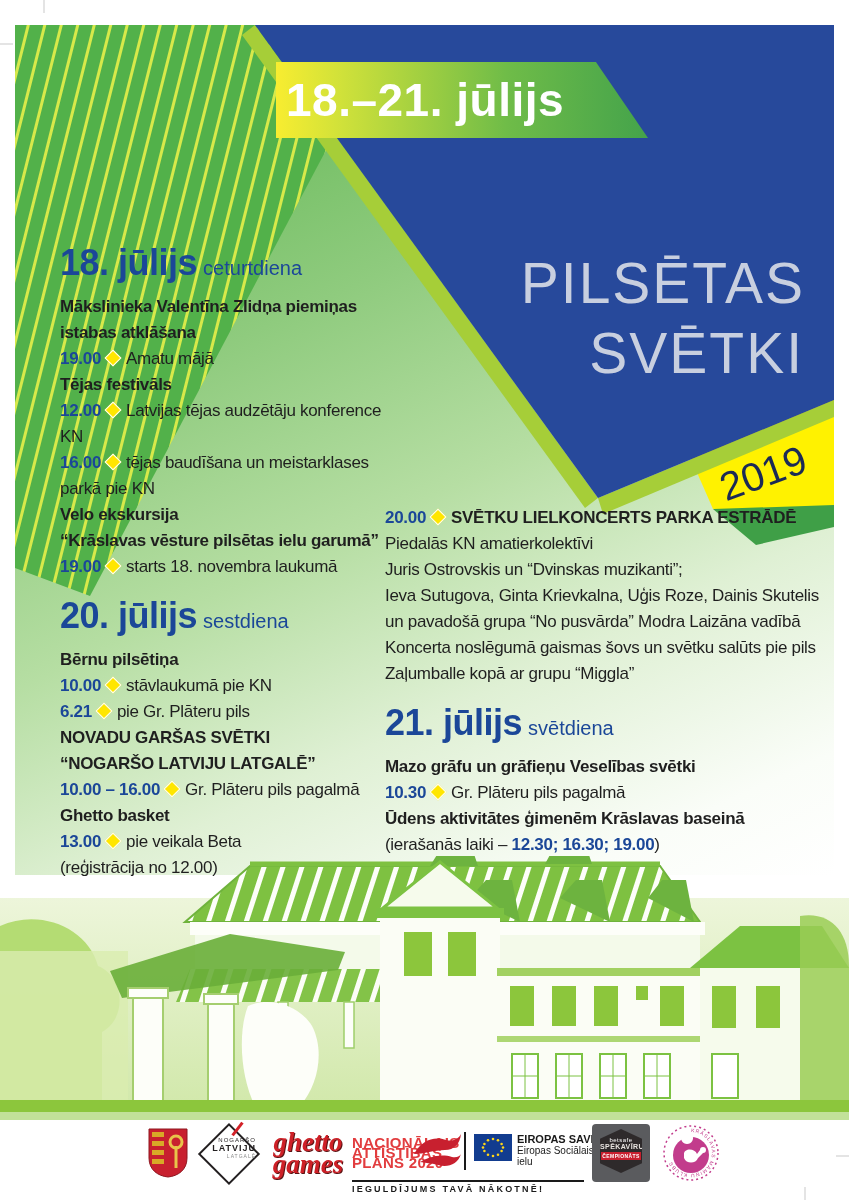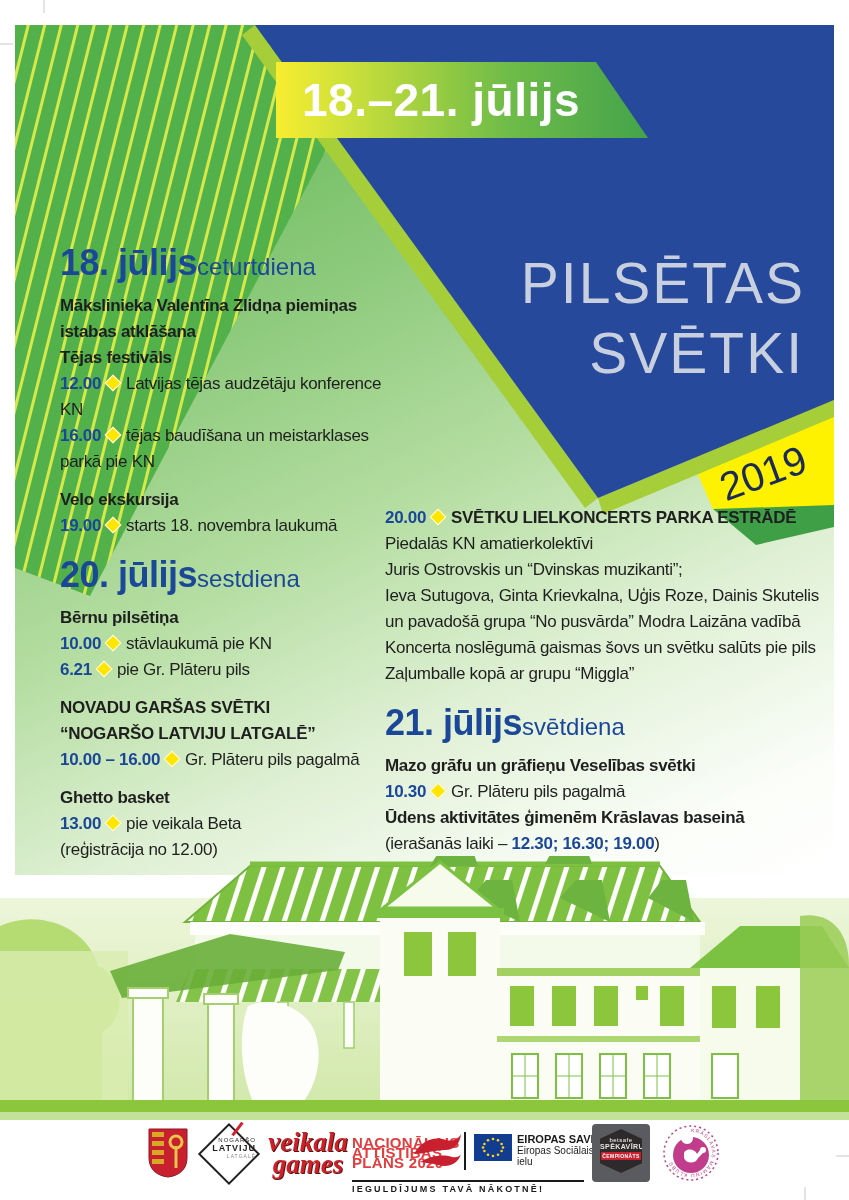--- a/index.html
+++ b/index.html
@@ -9,39 +9,39 @@
   .bg-green{position:absolute;left:15px;top:25px;width:819px;height:850px;
     background:linear-gradient(155deg,#4FAD49 0%,#6FBD60 16%,#8FCB7E 34%,#B6DEA3 54%,#DFF0D4 72%,#FAFDF8 90%,#fff 100%);}
   svg{display:block;}
   .decor,.palace{position:absolute;left:0;top:0;pointer-events:none;}
   .palace{top:856px;}
   
   .banner{position:absolute;left:276px;top:62px;width:372px;height:76px;
     clip-path:polygon(0 0,86% 0,100% 100%,0 100%);
     background:linear-gradient(90deg,#F8ED30 0%,#CFE13A 18%,#6FBC48 62%,#44A34B 100%);
     display:flex;align-items:center;}
-  .banner span{color:#fff;font-size:46px;font-weight:bold;padding-left:26px;letter-spacing:0.5px;}
+  .banner span{color:#fff;font-size:46px;font-weight:bold;padding-left:10px;letter-spacing:0.5px;}
   
   .t1{position:absolute;right:44px;top:152px;font-size:74px;font-weight:bold;color:#fff;letter-spacing:-1px;}
   .t2{position:absolute;right:44px;top:250px;font-size:57px;color:#C8CFDF;letter-spacing:2px;}
   .t3{position:absolute;right:45px;top:320px;font-size:57px;color:#C8CFDF;letter-spacing:2px;}
   .year{position:absolute;left:700px;top:444px;width:126px;height:58px;display:flex;align-items:center;justify-content:center;
     transform:rotate(-20deg);font-size:40px;color:#1B2A56;}
   
   .col{position:absolute;color:#1F1F1F;font-size:17px;line-height:26px;letter-spacing:-0.3px;}
   .col-left{left:60px;top:243px;width:348px;}
   .col-right{left:385px;top:505px;width:468px;}
   .dhead{font-size:36px;font-weight:bold;color:#1B4798;line-height:40px;margin:16px 0 6px;letter-spacing:-0.5px;}
   .dhead:first-child{margin-top:0;}
-  .dhead .wd{font-size:24px;font-weight:normal;letter-spacing:0;margin-left:0;}
+  .dhead .wd{font-size:20px;font-weight:normal;letter-spacing:0;margin-left:6px;}
   .b{font-weight:bold;}
   .tm{color:#1B4798;font-weight:bold;}
   .dm{display:inline-block;width:10px;height:10px;background:#FFE600;border:1.5px solid #fff;
       transform:rotate(45deg);margin:0 7px 0 6px;}
-  .mt{margin-top:12px;}
+  .mt{margin-top:0;}
   
   .footer{position:absolute;left:0;top:1122px;width:849px;height:78px;}
   .fitem{position:absolute;}
   .nogarso{left:198px;top:1px;width:58px;height:58px;}
   .nog-d{position:absolute;left:9px;top:9px;width:40px;height:40px;background:#fff;border:2px solid #231F20;
      transform:rotate(45deg);}
   .nog-t{position:absolute;left:0;top:14px;width:58px;text-align:right;color:#231F20;}
   .nog-t .s1{display:block;font-size:6px;letter-spacing:1px;}
   .nog-t .s2{display:block;font-size:9px;font-weight:bold;letter-spacing:1px;}
   .nog-t .s3{display:block;font-size:5px;letter-spacing:1px;color:#8a8a8a;}
@@ -110,25 +110,27 @@
 
   <div class="t2">PILSĒTAS</div>
   <div class="t3">SVĒTKI</div>
   <div class="year">2019</div>
 
   <div class="col col-left">
     <div class="dhead">
       <span>18. jūlijs</span><span class="wd">ceturtdiena</span>
     </div>
     <div class="b">Mākslinieka Valentīna Zlidņa piemiņas istabas atklāšana</div>
+    <div><span class="tm">19.00</span><span class="dm"></span><span>Amatu mājā</span></div>
 
     <div class="b">Tējas festivāls</div>
     <div><span class="tm">12.00</span><span class="dm"></span><span>Latvijas tējas audzētāju konference KN</span></div>
     <div><span class="tm">16.00</span><span class="dm"></span><span>tējas baudīšana un meistarklases parkā pie KN</span></div>
     <div class="b mt">Velo ekskursija</div>
+    <div class="b">“Krāslavas vēsture pilsētas ielu garumā”</div>
     <div><span class="tm">19.00</span><span class="dm"></span><span>starts 18. novembra laukumā</span></div>
 
     <div class="dhead">
       <span>20. jūlijs</span><span class="wd">sestdiena</span>
     </div>
     <div class="b">Bērnu pilsētiņa</div>
     <div><span class="tm">10.00</span><span class="dm"></span><span>stāvlaukumā pie KN</span></div>
     <div><span class="tm">6.21</span><span class="dm"></span><span>pie Gr. Plāteru pils</span></div>
     <div class="b mt">NOVADU GARŠAS SVĒTKI</div>
     <div class="b">“NOGARŠO LATVIJU LATGALĒ”</div>
@@ -262,21 +264,21 @@
       <div class="nog-d"></div>
       <div class="nog-pin"></div>
       <div class="nog-t">
         <span class="s1">NOGARŠO</span>
         <span class="s2">LATVIJU</span>
         <span class="s3">LATGALĒ</span>
       </div>
     </div>
 
     <div class="fitem ghetto">
-      <span class="g1">veikala</span>
+      <span class="g1">ghetto</span>
       <span class="g2">games</span>
     </div>
 
     <div class="fitem nap">
       <div>NACIONĀLAIS</div>
       <div>ATTĪSTĪBAS</div>
       <div>PLĀNS 2020</div>
     </div>
 
     <svg class="fitem" style="left:412px;top:10px" width="50" height="36" viewBox="0 0 50 36">

